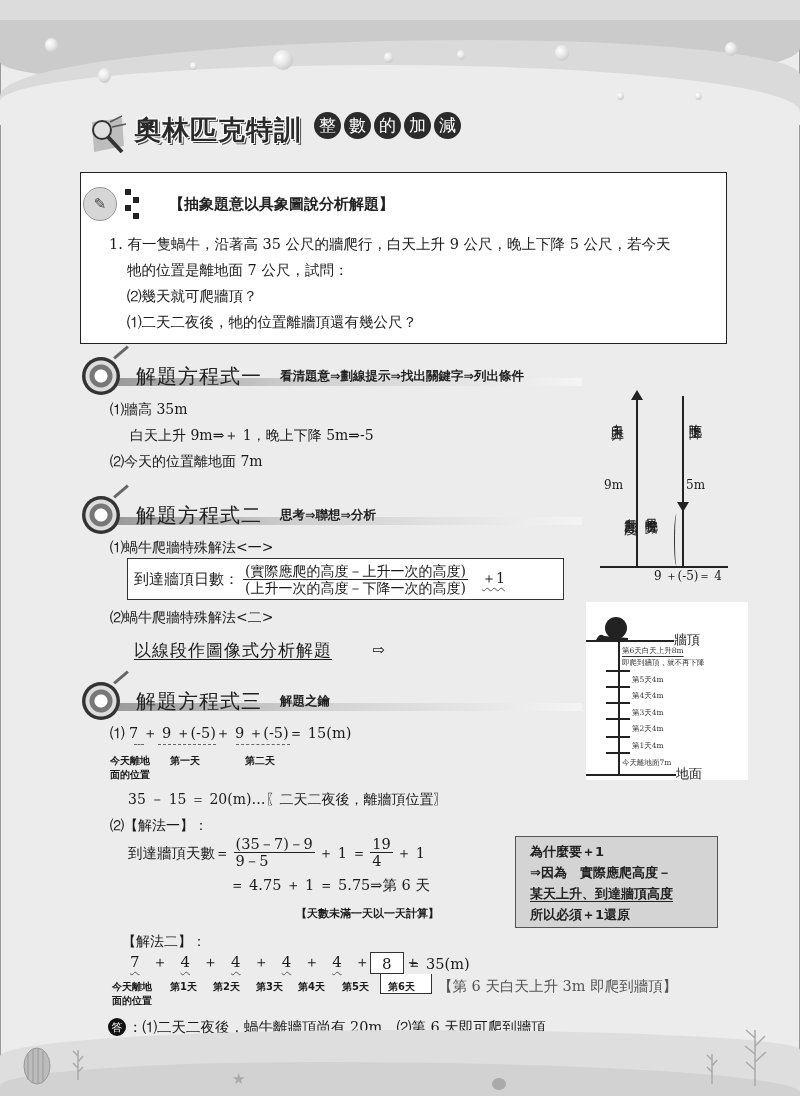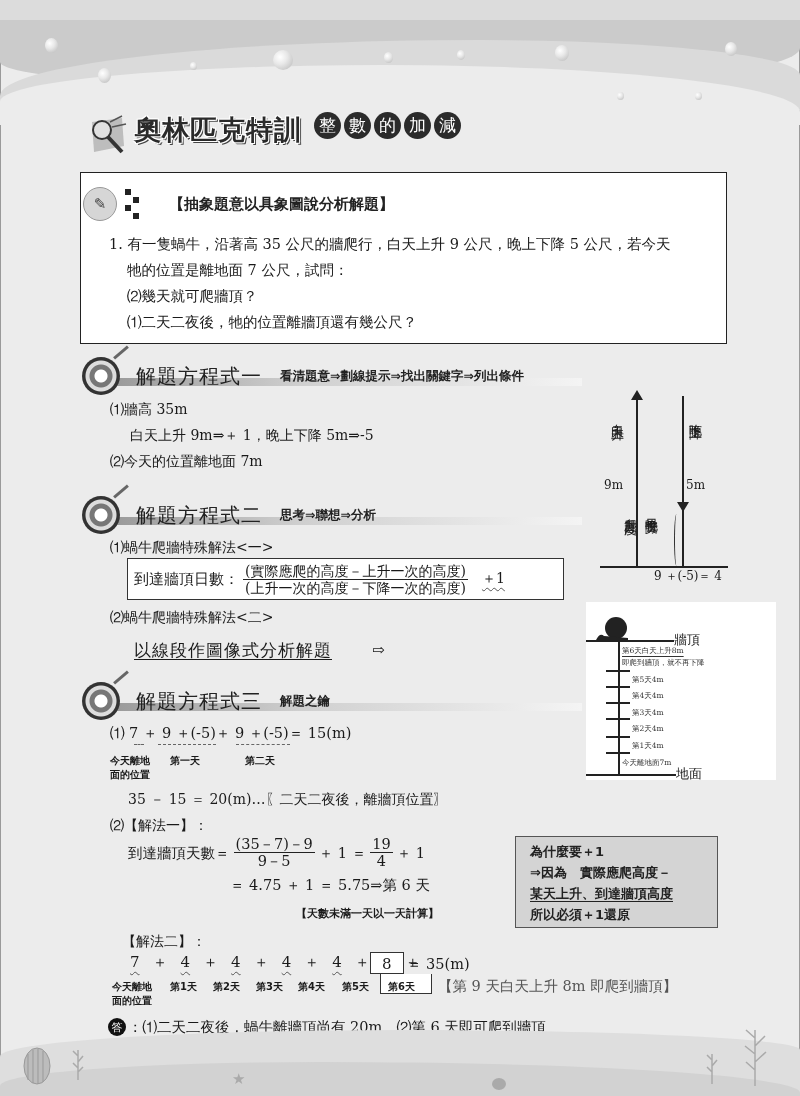--- a/index.html
+++ b/index.html
@@ -83,32 +83,32 @@
   .sans-sm { font-family: "DejaVu Sans", sans-serif; font-size: 10px; font-weight: bold; white-space: nowrap; position: absolute; }
   .wavy { text-decoration: underline wavy #555; text-underline-offset: 4px; text-decoration-thickness: 1px; }
   .ul { text-decoration: underline; text-underline-offset: 3px; }
 
   
   .formula-box {
     position: absolute; left: 127px; top: 558px; width: 437px; height: 42px;
     border: 1px solid #333; background: #fff; display: flex; align-items: center; padding-left: 6px;
     font-size: 14px;
   }
-  .frac { display: inline-flex; flex-direction: column; align-items: center; margin: 0 4px; line-height: 16px; }
+  .frac { display: inline-flex; flex-direction: column; align-items: flex-start; margin: 0 4px; line-height: 16px; }
   .frac .num { border-bottom: 1px solid #222; padding: 0 2px; }
   .frac .den { padding: 0 2px; }
 
   
   .diag1 { position: absolute; left: 600px; top: 390px; width: 190px; height: 200px; }
   .vline { position: absolute; width: 2px; background: #222; }
   .hline { position: absolute; height: 2px; background: #222; }
   .vtext { position: absolute; writing-mode: vertical-rl; font-size: 13px; line-height: 14px; letter-spacing: 1px; }
 
   
-  .diag2 { position: absolute; left: 586px; top: 602px; width: 190px; height: 178px; background: #ffffff; }
+  .diag2 { position: absolute; left: 586px; top: 602px; width: 162px; height: 178px; background: #ffffff; }
   .d2-small { position: absolute; font-size: 7.5px; white-space: nowrap; color: #333; }
 
   
   .why-box {
     position: absolute; left: 515px; top: 836px; width: 203px; height: 92px;
     background: #d4d4d4; border: 1px solid #555; padding: 4px 0 0 14px;
     font-family: "DejaVu Sans", sans-serif; font-size: 13px; line-height: 21px; font-weight: bold; color: #222;
   }
   .eq6-box { position: absolute; border: 1px solid #333; background: #fff; }
   .ans-icon {
@@ -320,21 +320,21 @@
 <div class="eq6-box" style="left:380px;top:974px;width:52px;height:20px;border-top:none"></div>
 
 <div class="sans-sm" style="left:112px;top:980px">今天離地</div>
 <div class="sans-sm" style="left:112px;top:994px">面的位置</div>
 <div class="sans-sm" style="left:170px;top:980px">第1天</div>
 <div class="sans-sm" style="left:213px;top:980px">第2天</div>
 <div class="sans-sm" style="left:256px;top:980px">第3天</div>
 <div class="sans-sm" style="left:298px;top:980px">第4天</div>
 <div class="sans-sm" style="left:342px;top:980px">第5天</div>
 <div class="sans-sm" style="left:388px;top:980px">第6天</div>
-<div class="txt" style="left:438px;top:975px;font-size:14.5px;color:#555">【第 9 天白天上升 8m 即爬到牆頂】</div>
+<div class="txt" style="left:438px;top:975px;font-size:14.5px;color:#555">【第 6 天白天上升 3m 即爬到牆頂】</div>
 
 <div class="ans-icon">答</div>
 <div class="txt" style="left:128px;top:1016px;font-size:14.5px">：⑴二天二夜後，蝸牛離牆頂尚有 20m　⑵第 6 天即可爬到牆頂</div>
 
 <div class="fwave1"></div>
 <div class="fwave2"></div>
 <div style="position:absolute;left:22px;top:1046px">
   <svg width="30" height="40" viewBox="0 0 30 40">
       <ellipse cx="15" cy="20" rx="13" ry="18" fill="#bcbcbc" stroke="#999"></ellipse>
       <path d="M6 8 L6 34 M11 4 L11 37 M16 3 L16 38 M21 5 L21 36" stroke="#999" stroke-width="1"></path>

